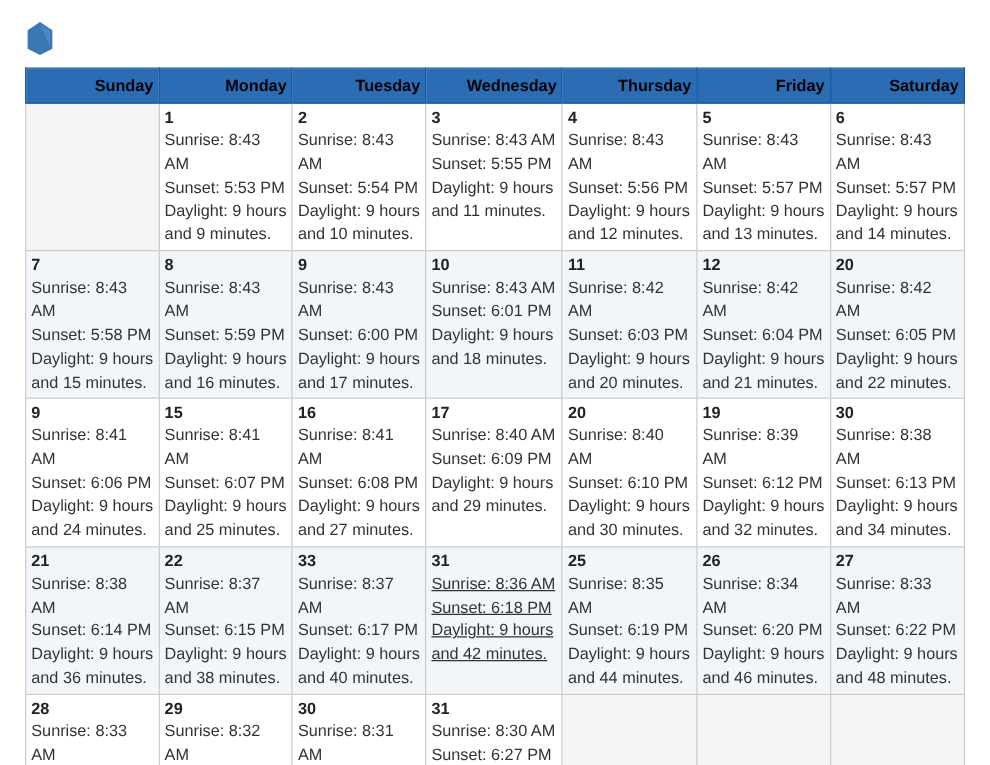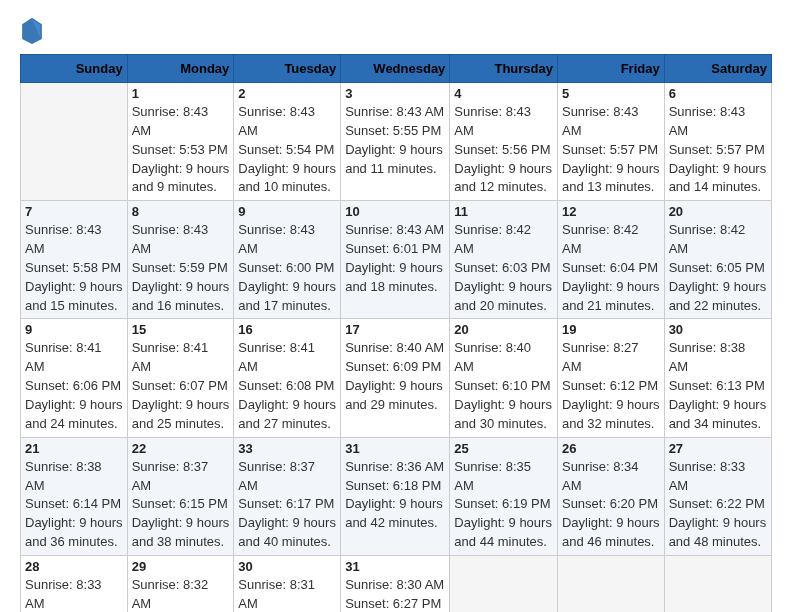--- a/index.html
+++ b/index.html
@@ -258,21 +258,21 @@
           </td>
           <td>
             <span class="day-number">20</span>
             <div class="day-info" style="white-space: pre-line;">Sunrise: 8:40 AM
 Sunset: 6:10 PM
 Daylight: 9 hours
 and 30 minutes.</div>
           </td>
           <td>
             <span class="day-number">19</span>
-            <div class="day-info" style="white-space: pre-line;">Sunrise: 8:27 AM
+            <div class="day-info" style="white-space: pre-line;">Sunrise: 8:39 AM
 Sunset: 6:12 PM
 Daylight: 9 hours
 and 32 minutes.</div>
           </td>
           <td>
             <span class="day-number">30</span>
             <div class="day-info" style="white-space: pre-line;">Sunrise: 8:38 AM
 Sunset: 6:13 PM
 Daylight: 9 hours
 and 34 minutes.</div>
@@ -295,21 +295,21 @@
           </td>
           <td>
             <span class="day-number">33</span>
             <div class="day-info" style="white-space: pre-line;">Sunrise: 8:37 AM
 Sunset: 6:17 PM
 Daylight: 9 hours
 and 40 minutes.</div>
           </td>
           <td>
             <span class="day-number">31</span>
-            <div class="day-info" style="white-space: pre-line;">Sunrise: 8:36 AM
+            <div class="day-info" style="white-space: pre-line; text-decoration: underline;">Sunrise: 8:36 AM
 Sunset: 6:18 PM
 Daylight: 9 hours
 and 42 minutes.</div>
           </td>
           <td>
             <span class="day-number">25</span>
             <div class="day-info" style="white-space: pre-line;">Sunrise: 8:35 AM
 Sunset: 6:19 PM
 Daylight: 9 hours
 and 44 minutes.</div>

